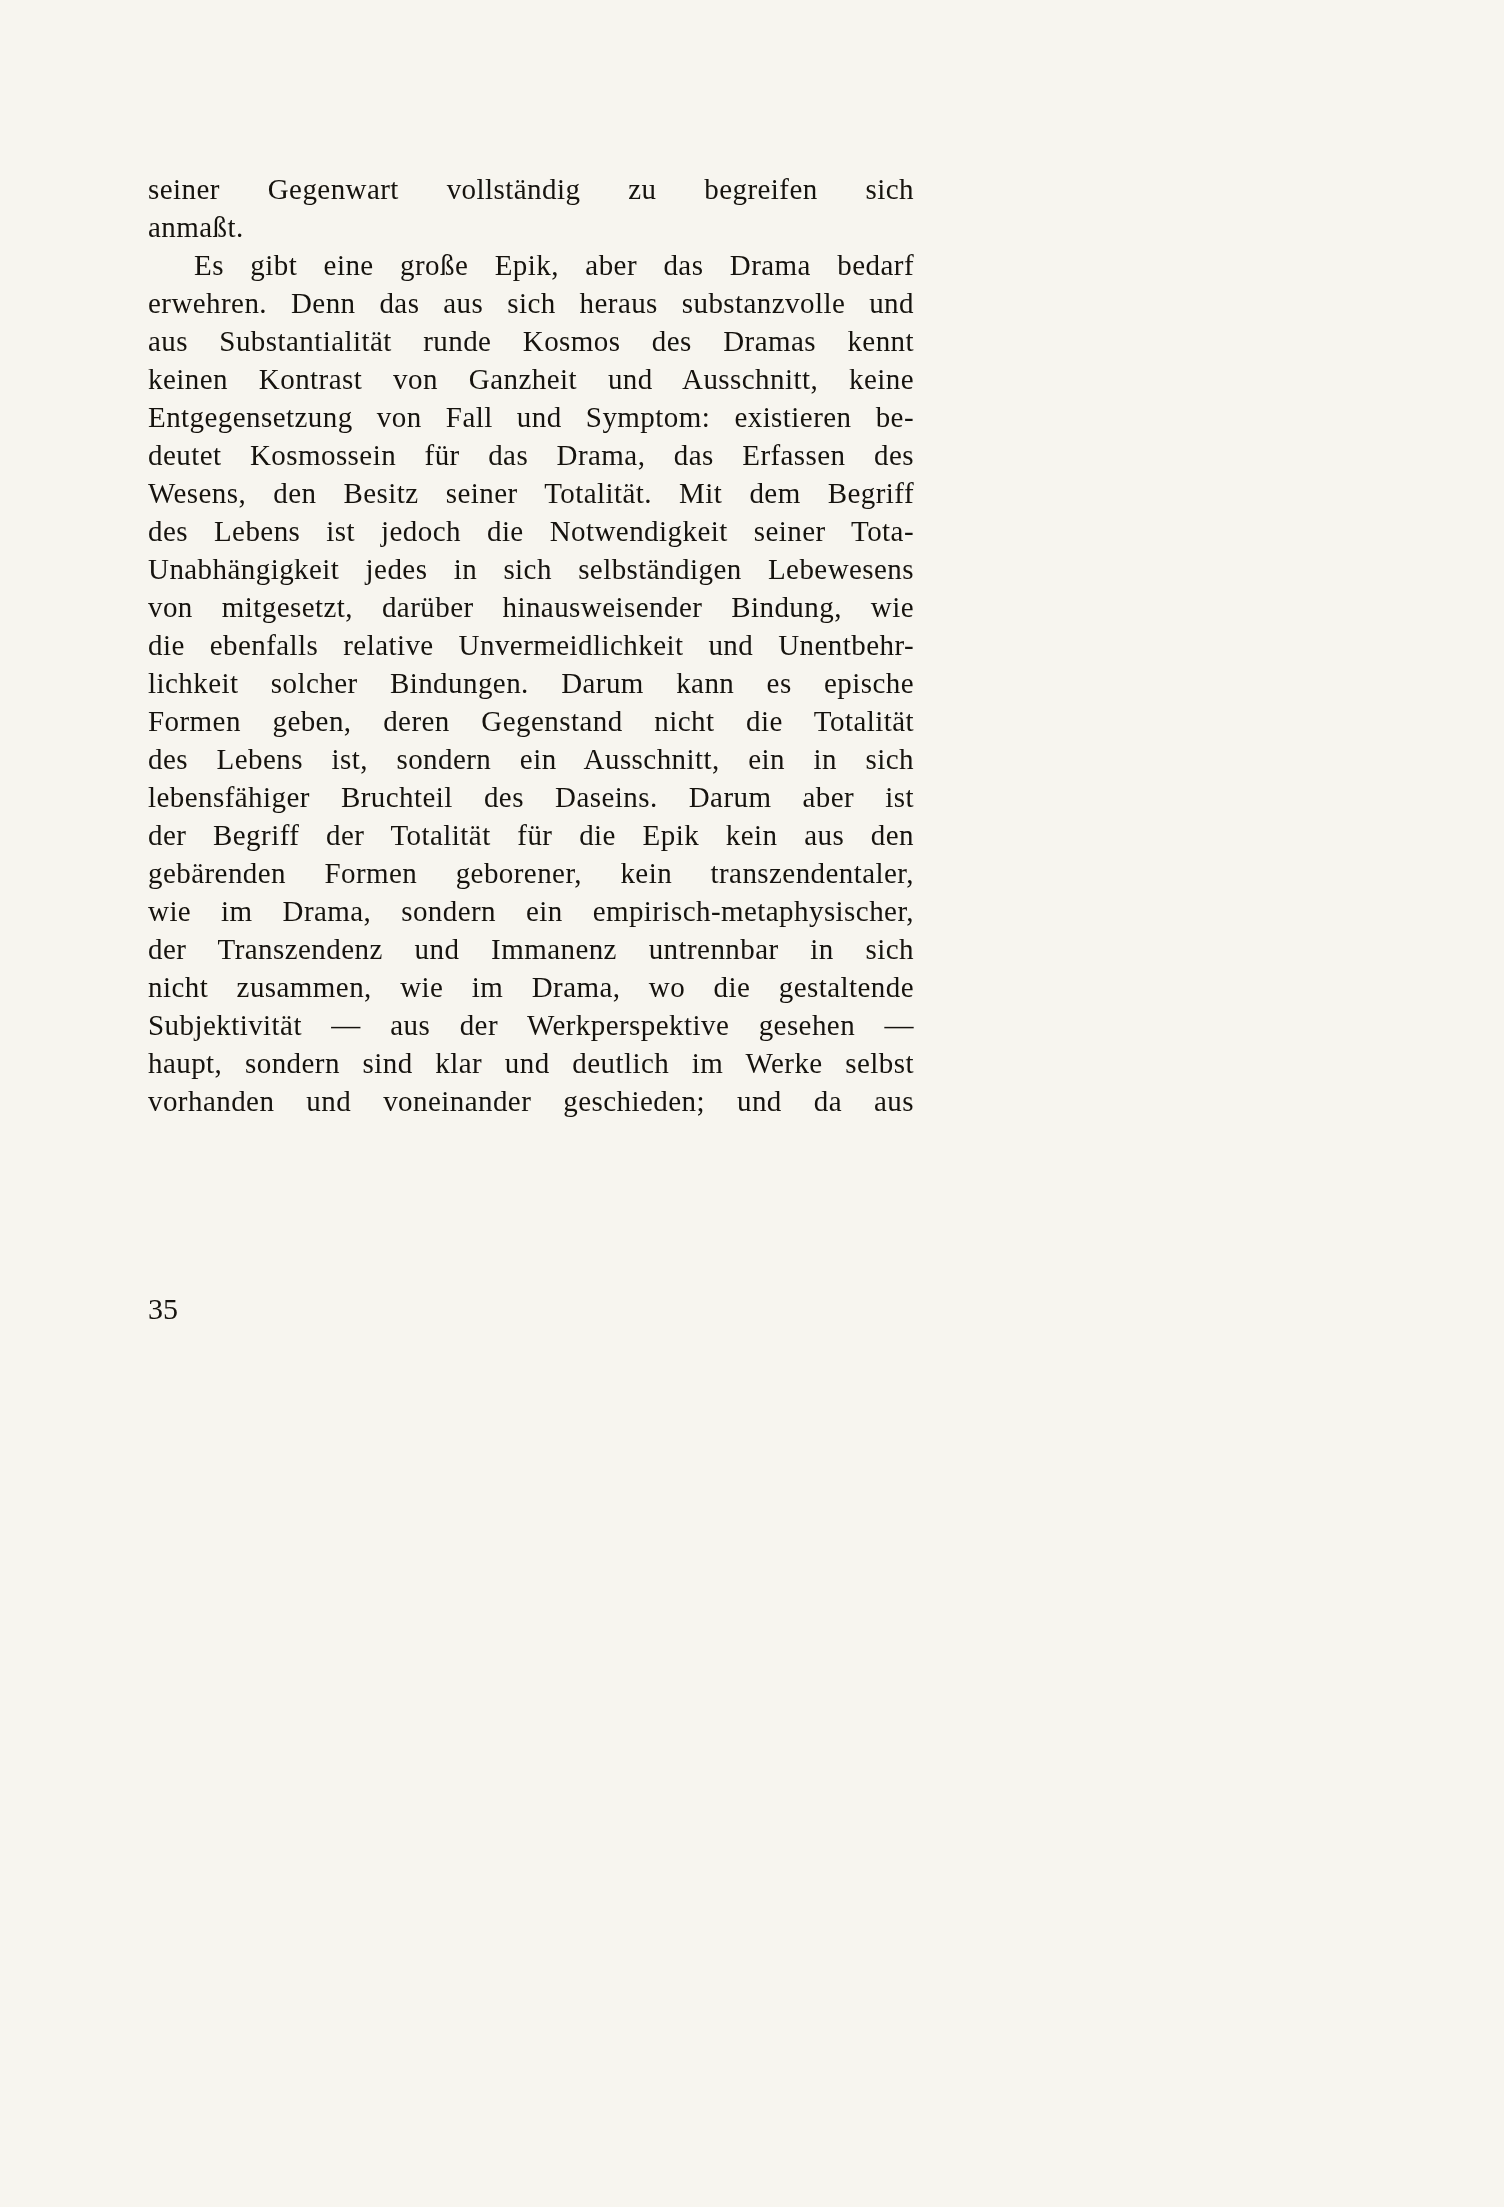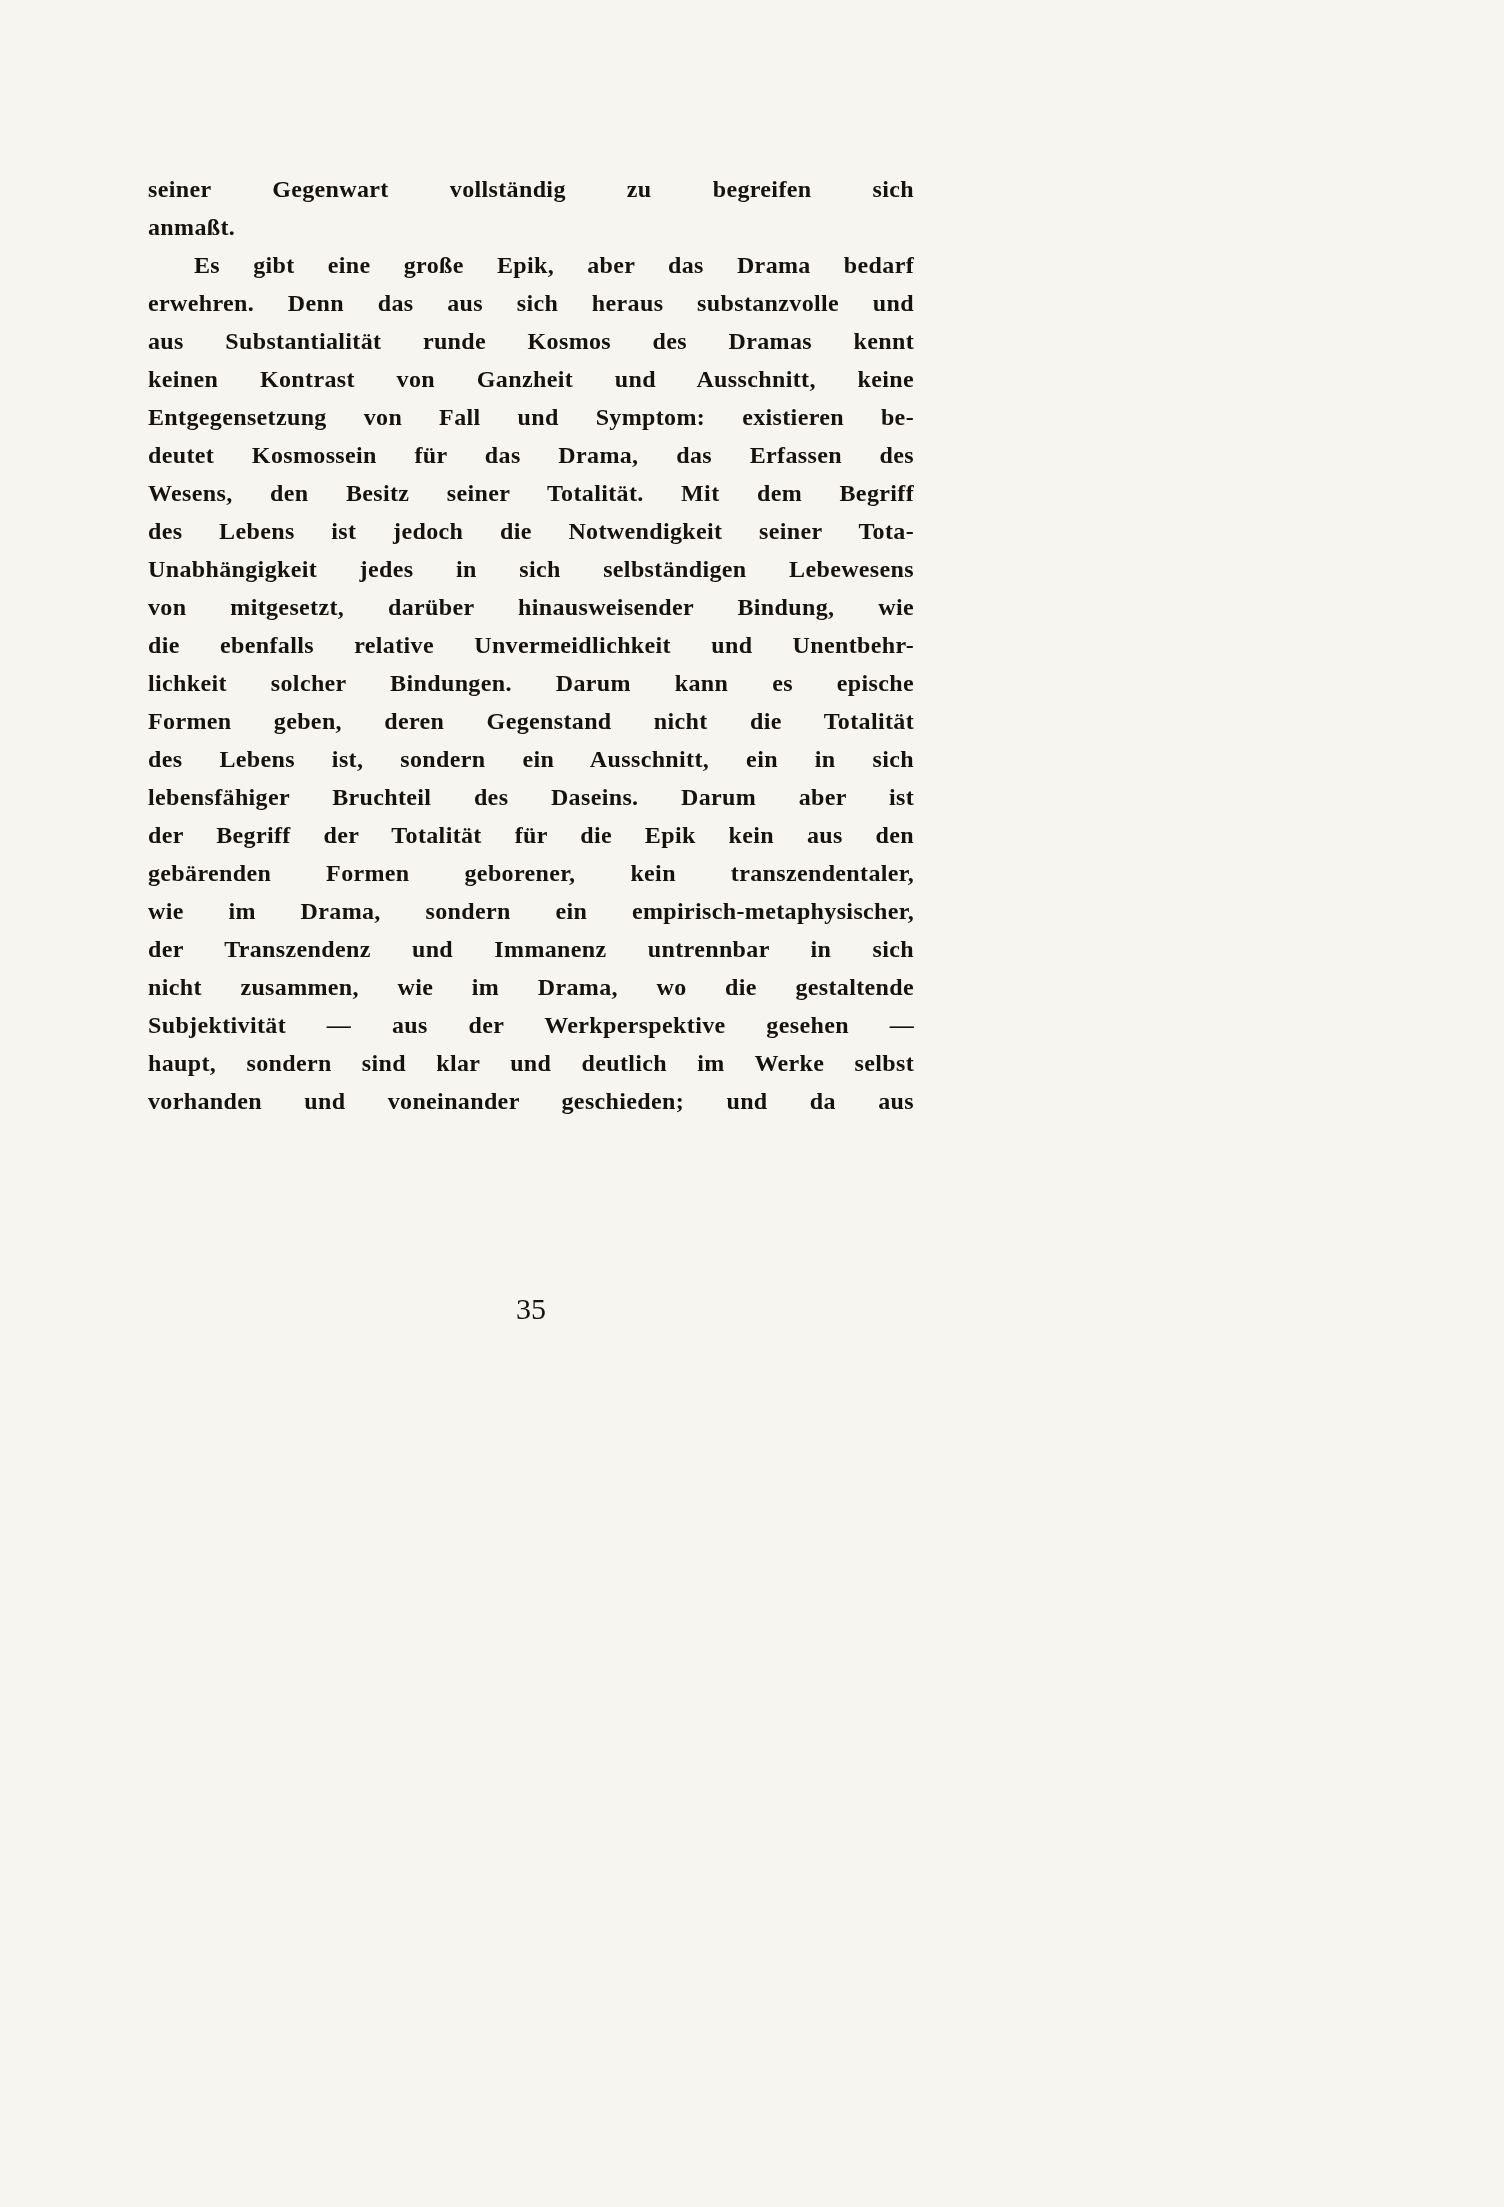--- a/index.html
+++ b/index.html
@@ -17,42 +17,41 @@
     color: #16130e;
     overflow: hidden;
   }
   .text-block {
     position: absolute;
     left: 148px;
     top: 170px;
     width: 766px;
   }
   .line {
-    font-size: 24px;
+    font-size: 29px;
     line-height: 38px;
     letter-spacing: 0.015em;
     text-align: justify;
     text-align-last: justify;
     -moz-text-align-last: justify;
     white-space: normal;
-    font-weight: bold;
   }
   .line.para-end {
     text-align-last: left;
     -moz-text-align-last: left;
   }
   .line.indent {
     text-indent: 46px;
   }
   .page-number {
     position: absolute;
     left: 148px;
     top: 1292px;
     width: 766px;
-    text-align: center;
+    text-align: left;
     font-size: 30px;
     color: #16130e;
   }
 </style>
 </head>
 <body>
 
 <div class="page">
   <div class="text-block">
     <div class="line">seiner Gegenwart vollständig zu begreifen sich</div>

